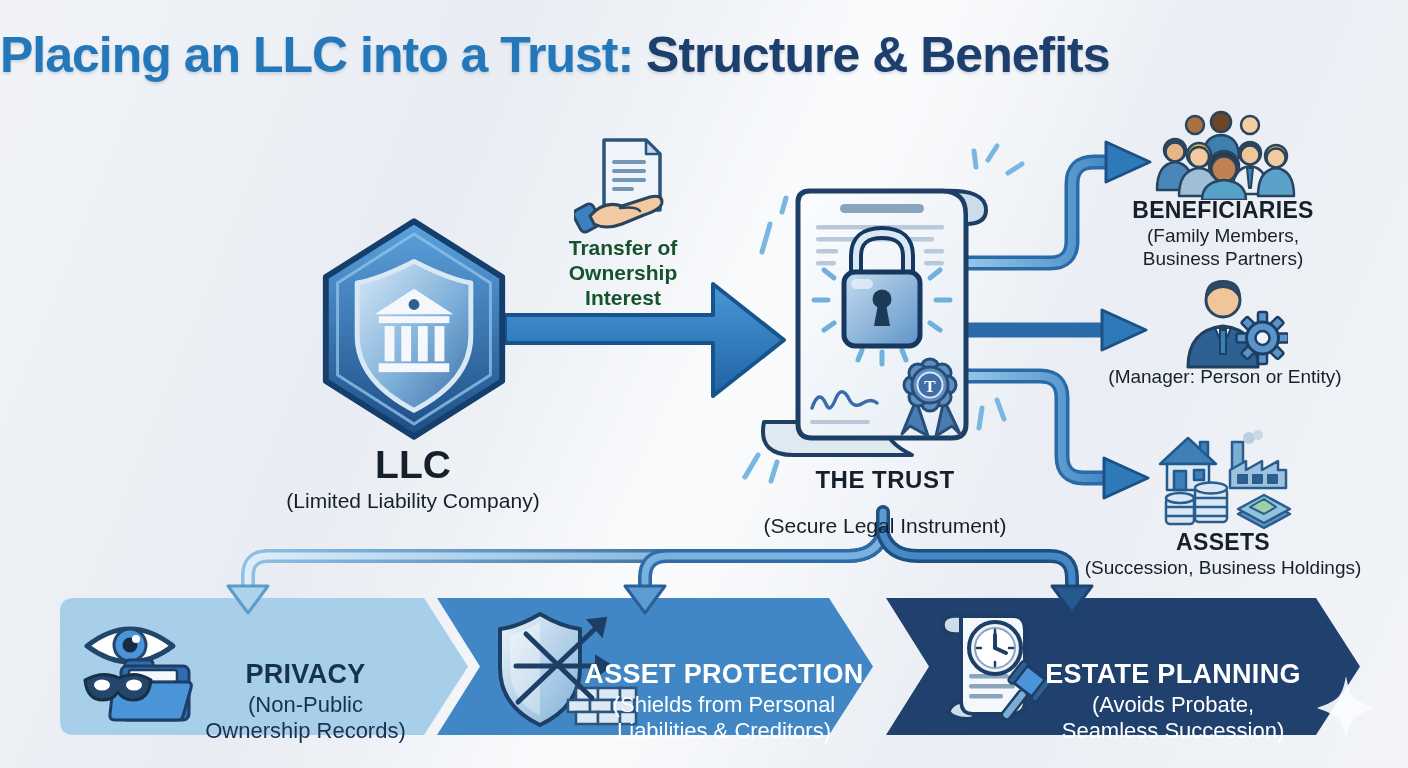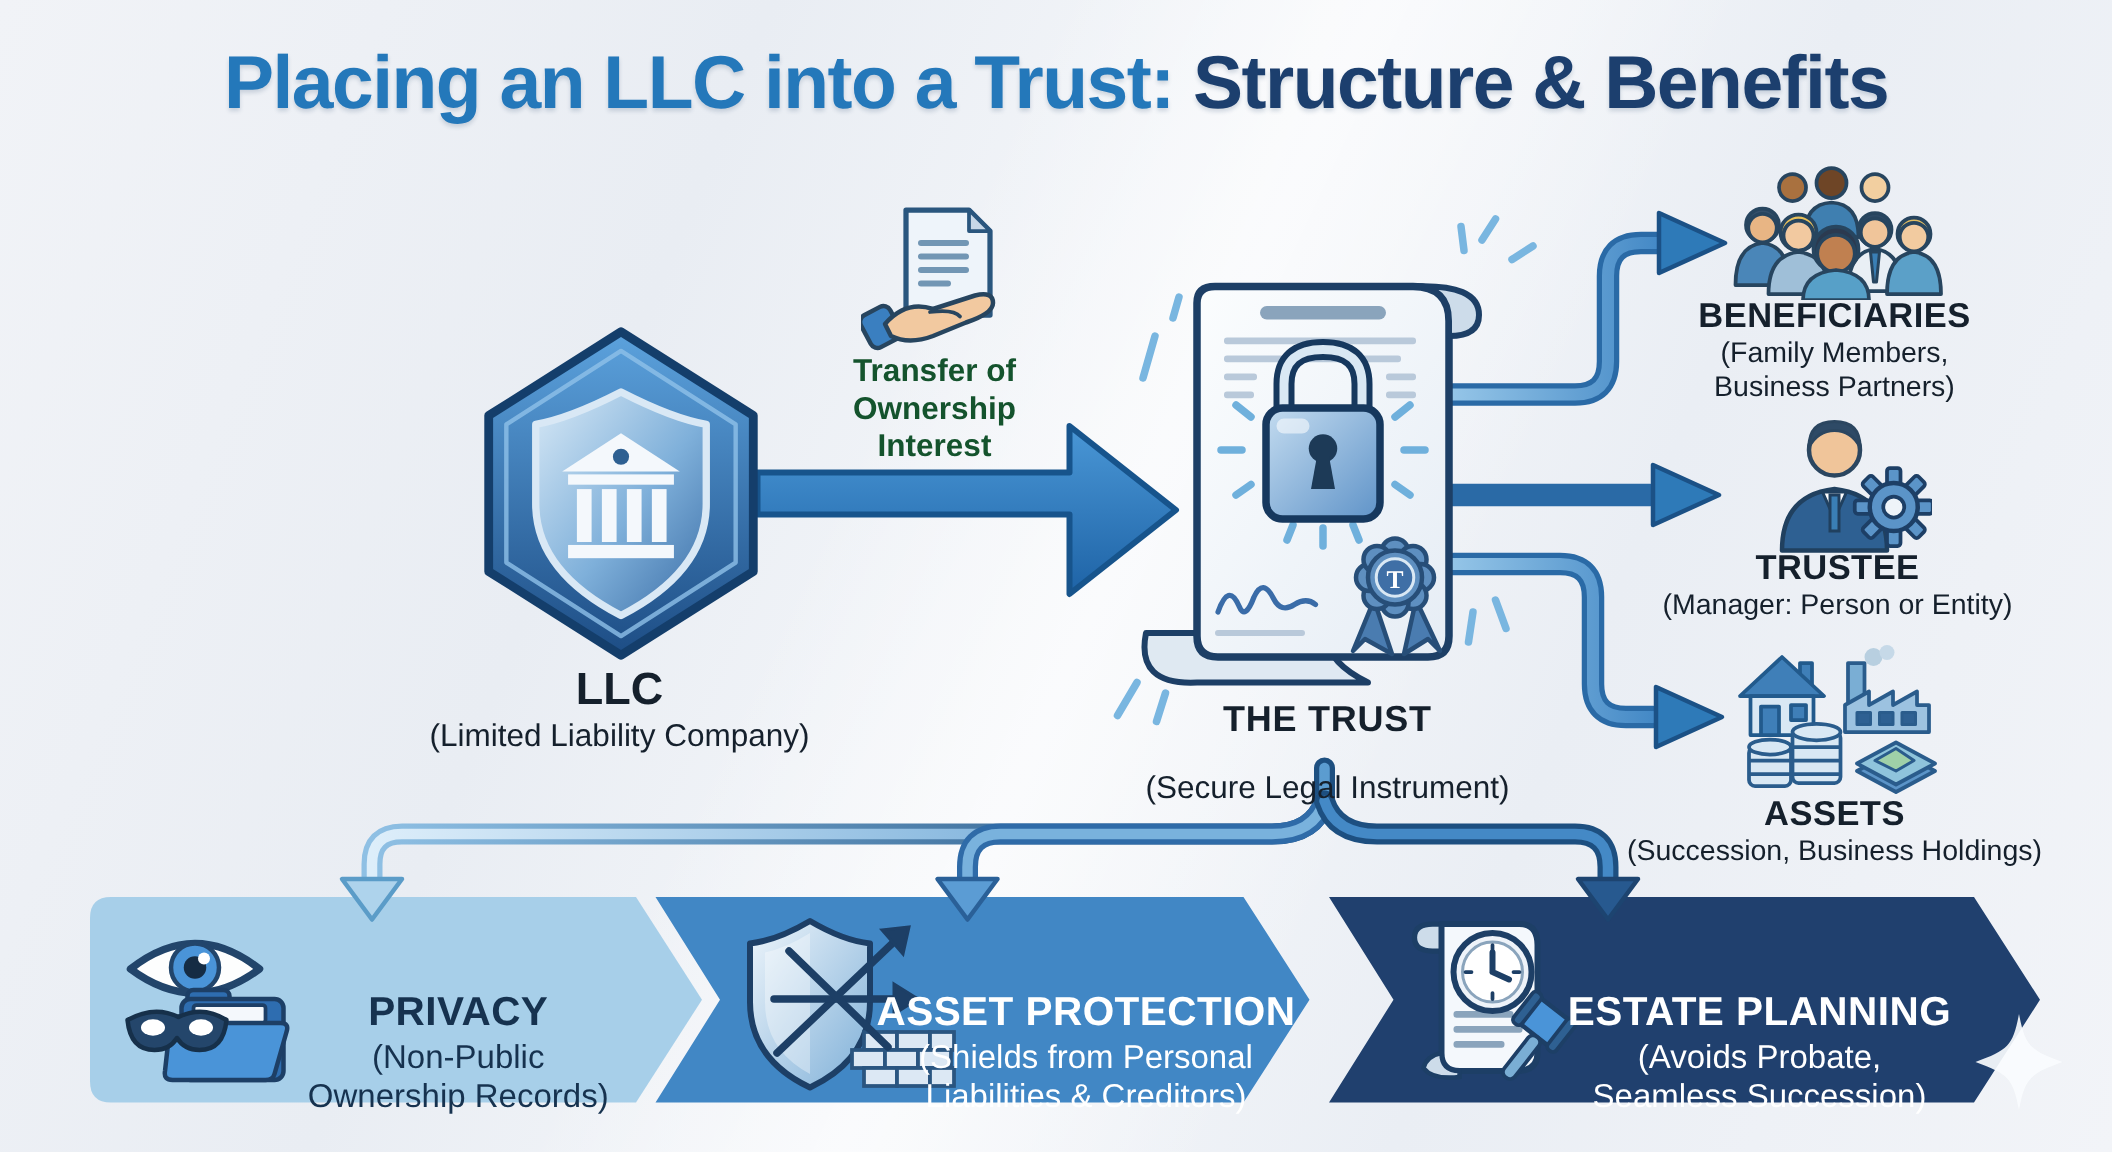--- a/index.html
+++ b/index.html
@@ -12,28 +12,28 @@
   .bg{position:absolute;inset:0;
       background:linear-gradient(112deg,#f1f3f7 0%,#e9edf3 30%,#f5f7fa 52%,#eaeef4 72%,#f2f4f8 100%);}
   .bg::before{content:"";position:absolute;inset:0;
       background:linear-gradient(115deg,rgba(255,255,255,0) 40%,rgba(255,255,255,.55) 52%,rgba(255,255,255,0) 66%);}
   svg{display:block;}
   .layer{position:absolute;left:0;top:0;}
   .node{position:absolute;}
   .label{position:absolute;text-align:center;color:#15202c;}
   .label .t1{font-weight:bold;white-space:pre-line;}
   .label .t2{font-weight:normal;white-space:pre-line;}
-  .title{position:absolute;left:0;top:26px;width:1408px;text-align:center;
+  .title{position:absolute;left:0;top:26px;width:1408px;text-align:left;
          font-size:50px;font-weight:bold;letter-spacing:-1px;
          text-shadow:0 2px 3px rgba(30,60,100,.18);}
   .title .p1{color:#2478ba;}
   .title .p2{color:#1c3f6e;}
 
   .llc-label{left:258px;top:443px;width:310px;}
-  .llc-label .t1{font-size:30px;}
+  .llc-label .t1{font-size:39px;}
   .llc-label .t2{font-size:21px;margin-top:2px;}
 
   .transfer-label{left:528px;top:236px;width:190px;}
   .transfer-label .t1{font-size:21px;line-height:1.18;color:#14532d;}
 
   .trust-label{left:730px;top:466px;width:310px;}
   .trust-label .t1{font-size:24px;letter-spacing:.5px;}
   .trust-label .t2{font-size:21px;margin-top:20px;}
 
   .recipient .t1{font-size:23px;letter-spacing:.3px;}
@@ -314,21 +314,20 @@
           <rect x="82" y="38" width="9" height="13" rx="2" transform="rotate(225 86.5 64)"></rect>
           <rect x="82" y="38" width="9" height="13" rx="2" transform="rotate(270 86.5 64)"></rect>
           <rect x="82" y="38" width="9" height="13" rx="2" transform="rotate(315 86.5 64)"></rect>
         </g>
         <circle cx="86.5" cy="64" r="16" fill="#5b94c8" stroke="#1d3f66" stroke-width="3"></circle>
         <circle cx="86.5" cy="64" r="7" fill="#eef4f9" stroke="#1d3f66" stroke-width="2.5"></circle>
       </g>
     </svg>
   </div>
   <div class="label recipient tru-label">
-    <div class="t1">TRUSTEE</div>
     <div class="t2">(Manager: Person or Entity)</div>
   </div>
 
   <div class="node" style="left:1152px;top:430px;">
     <svg width="140" height="100" viewBox="0 0 140 100">
 
       <g stroke="#225a8c" stroke-width="2.5" stroke-linejoin="round">
         <rect x="48" y="12" width="8" height="14" fill="#3f7fb8"></rect>
         <polygon points="8,34 36,8 64,34" fill="#3f7fb8"></polygon>
         <rect x="15" y="34" width="42" height="26" fill="#d9e8f4"></rect>

